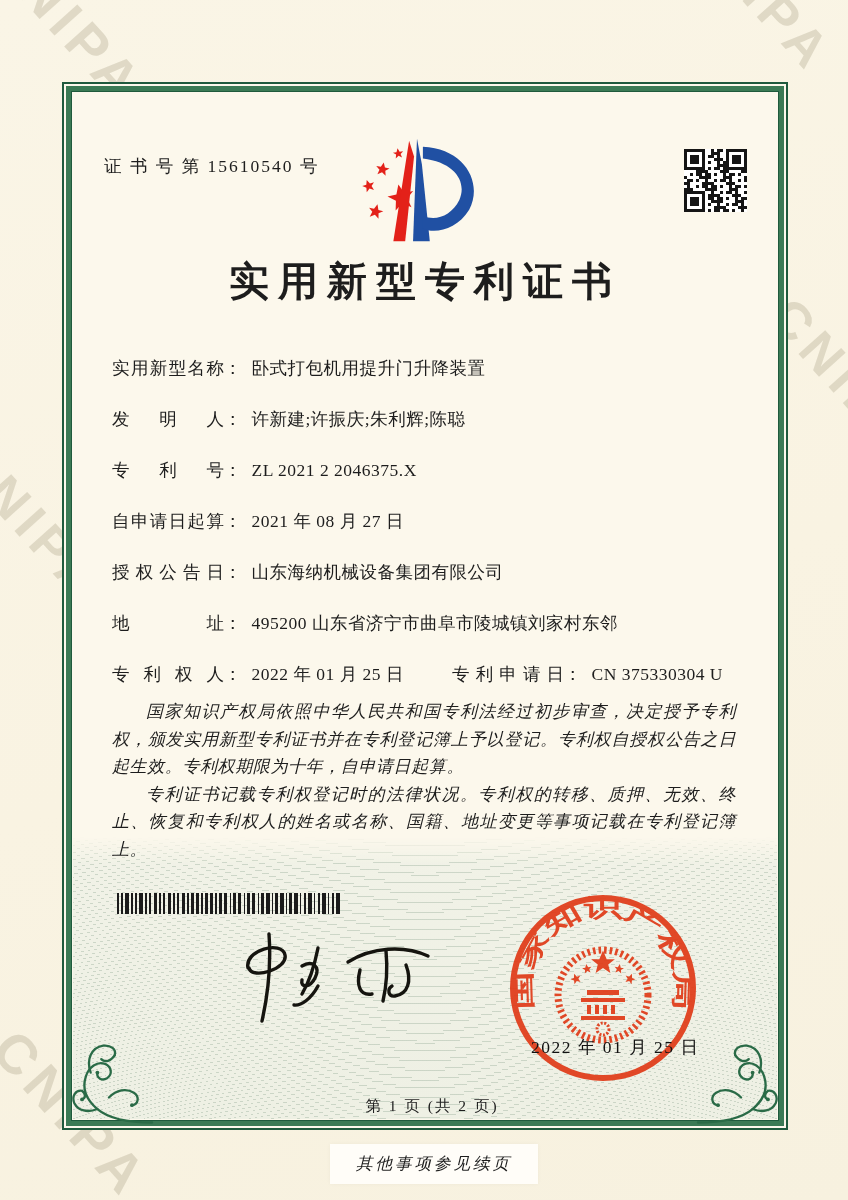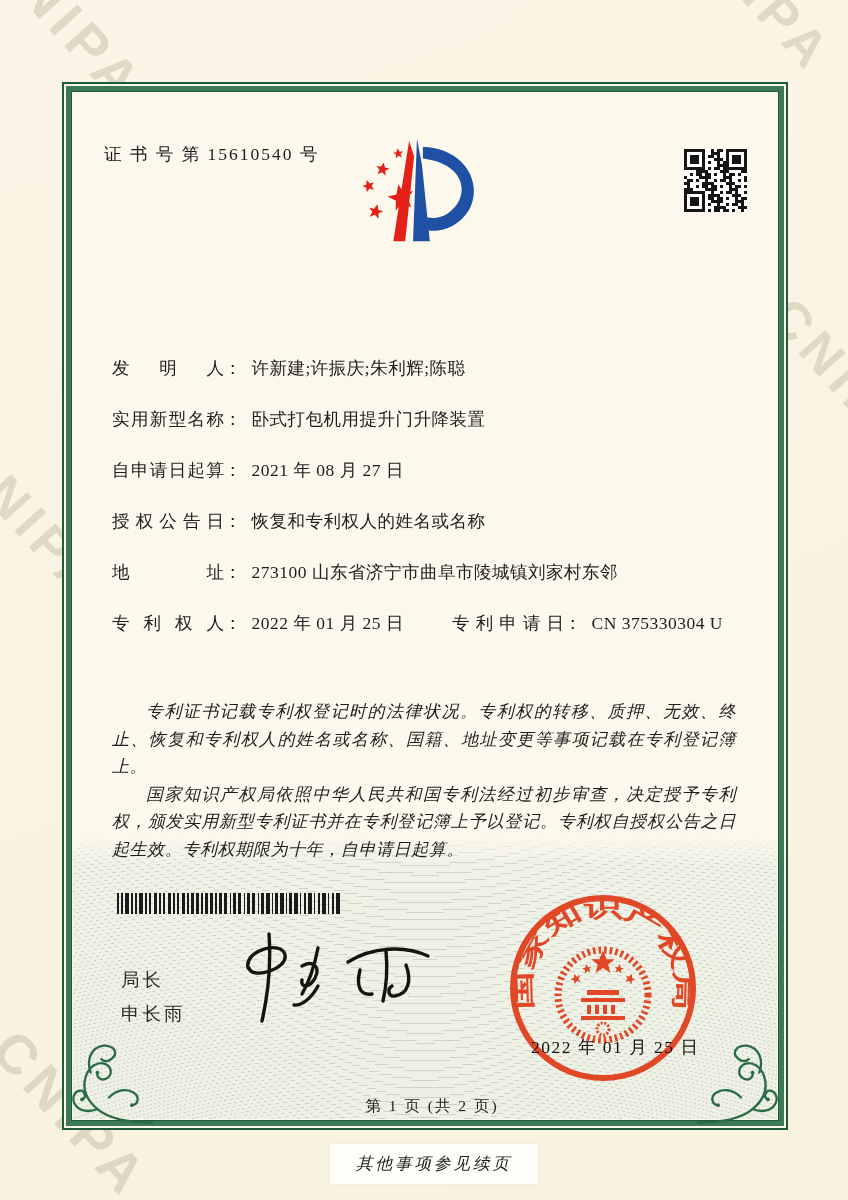--- a/index.html
+++ b/index.html
@@ -35,21 +35,21 @@
         rgba(122,150,128,0.30) 3px 4px,
         rgba(122,150,128,0.00) 4px 9px),
       linear-gradient(#f1f2e7,#eef0e4);
     -webkit-mask-image:linear-gradient(to bottom,transparent 0,#000 26px);
             mask-image:linear-gradient(to bottom,transparent 0,#000 26px);
   }
   .corner{position:absolute;width:96px;height:96px;bottom:-6px;}
   .corner.left{left:-5px;}
   .corner.right{right:-5px;transform:scaleX(-1);}
   
-  .cert-no{position:absolute;left:104px;top:142px;font-size:17.5px;letter-spacing:2px;}
+  .cert-no{position:absolute;left:104px;top:154px;font-size:17.5px;letter-spacing:2px;}
   .logo{position:absolute;left:352px;top:134px;}
   .qr{position:absolute;left:684px;top:149px;width:63px;height:63px;background:#fff;
       display:grid;grid-template-columns:repeat(21,3px);grid-auto-rows:3px;}
   .qr .on{background:#151515;}
   .title{position:absolute;left:62px;width:726px;top:254px;text-align:center;
     font-size:40px;font-weight:700;letter-spacing:9px;}
   
   .fields{position:absolute;left:112px;top:356px;width:628px;font-size:17.5px;}
   .frow{position:relative;height:24px;margin-bottom:27px;white-space:nowrap;}
   .flabel{display:inline-block;width:112px;text-align:justify;text-align-last:justify;
@@ -579,48 +579,52 @@
       <div class="on"></div>
       <div class="on"></div>
       <div></div>
       <div class="on"></div>
       <div></div>
       <div></div>
       <div class="on"></div>
       <div></div>
     </div>
 
+  <div class="title">实用新型专利证书</div>
 
   <div class="fields">
     <div class="frow">
+      <span class="flabel">实用新型名称</span><span class="fcolon">：</span><span class="fvalue">卧式打包机用提升门升降装置</span>
+    </div>
+    <div class="frow">
       <span class="flabel">发明人</span><span class="fcolon">：</span><span class="fvalue">许新建;许振庆;朱利辉;陈聪</span>
     </div>
     <div class="frow">
-      <span class="flabel">实用新型名称</span><span class="fcolon">：</span><span class="fvalue">卧式打包机用提升门升降装置</span>
+      <span class="flabel">专利号</span><span class="fcolon">：</span><span class="fvalue">ZL 2021 2 2046375.X</span>
     </div>
     <div class="frow">
       <span class="flabel">自申请日起算</span><span class="fcolon">：</span><span class="fvalue">2021 年 08 月 27 日</span>
     </div>
     <div class="frow">
-      <span class="flabel">授权公告日</span><span class="fcolon">：</span><span class="fvalue">恢复和专利权人的姓名或名称</span>
+      <span class="flabel">授权公告日</span><span class="fcolon">：</span><span class="fvalue">山东海纳机械设备集团有限公司</span>
     </div>
     <div class="frow">
-      <span class="flabel">地址</span><span class="fcolon">：</span><span class="fvalue">273100 山东省济宁市曲阜市陵城镇刘家村东邻</span>
+      <span class="flabel">地址</span><span class="fcolon">：</span><span class="fvalue">495200 山东省济宁市曲阜市陵城镇刘家村东邻</span>
     </div>
     <div class="frow">
       <span class="flabel">专利权人</span><span class="fcolon">：</span><span class="fvalue">2022 年 01 月 25 日</span>
       <span class="grant-right">
         <span class="flabel">专利申请日</span><span class="fcolon">：</span><span class="fvalue">CN 375330304 U</span>
       </span>
     </div>
   </div>
 
   <div class="paras">
+    <p>国家知识产权局依照中华人民共和国专利法经过初步审查，决定授予专利权，颁发实用新型专利证书并在专利登记簿上予以登记。专利权自授权公告之日起生效。专利权期限为十年，自申请日起算。</p>
     <p>专利证书记载专利权登记时的法律状况。专利权的转移、质押、无效、终止、恢复和专利权人的姓名或名称、国籍、地址变更等事项记载在专利登记簿上。</p>
-    <p>国家知识产权局依照中华人民共和国专利法经过初步审查，决定授予专利权，颁发实用新型专利证书并在专利登记簿上予以登记。专利权自授权公告之日起生效。专利权期限为十年，自申请日起算。</p>
   </div>
 
   <div class="barcode" id="barcode">
       <i style="width: 1.5px; background: rgb(27, 27, 27);"></i>
       <i style="width: 2.2px; background: transparent;"></i>
       <i style="width: 2.5px; background: rgb(27, 27, 27);"></i>
       <i style="width: 2.2px; background: transparent;"></i>
       <i style="width: 3.5px; background: rgb(27, 27, 27);"></i>
       <i style="width: 2.2px; background: transparent;"></i>
       <i style="width: 1.5px; background: rgb(27, 27, 27);"></i>
@@ -708,24 +712,20 @@
       <i style="width: 3.5px; background: rgb(27, 27, 27);"></i>
       <i style="width: 2.2px; background: transparent;"></i>
       <i style="width: 1.5px; background: rgb(27, 27, 27);"></i>
       <i style="width: 2.2px; background: transparent;"></i>
       <i style="width: 2.5px; background: rgb(27, 27, 27);"></i>
       <i style="width: 2.2px; background: transparent;"></i>
       <i style="width: 3.5px; background: rgb(27, 27, 27);"></i>
       <i style="width: 2.2px; background: transparent;"></i>
     </div>
 
-  <div class="director">
-    <div>局长</div>
-    <div>申长雨</div>
-  </div>
 
   <svg class="sig" width="225" height="100" viewBox="0 0 225 100">
     <g stroke="#15140f" fill="none" stroke-width="3.4" stroke-linecap="round">
       <path d="M20,40 C16,22 54,12 57,27 C60,41 24,52 21,40"></path>
       <path d="M41,6 C43,34 41,62 34,93"></path>
       <path d="M90,20 C86,40 80,56 74,66"></path>
       <path d="M74,38 C84,32 93,38 87,50 C82,60 72,60 74,52"></path>
       <path d="M90,58 C83,71 73,78 66,77"></path>
       <path d="M120,34 C144,19 176,17 200,28"></path>
       <path d="M158,23 C160,44 158,60 155,73"></path>

